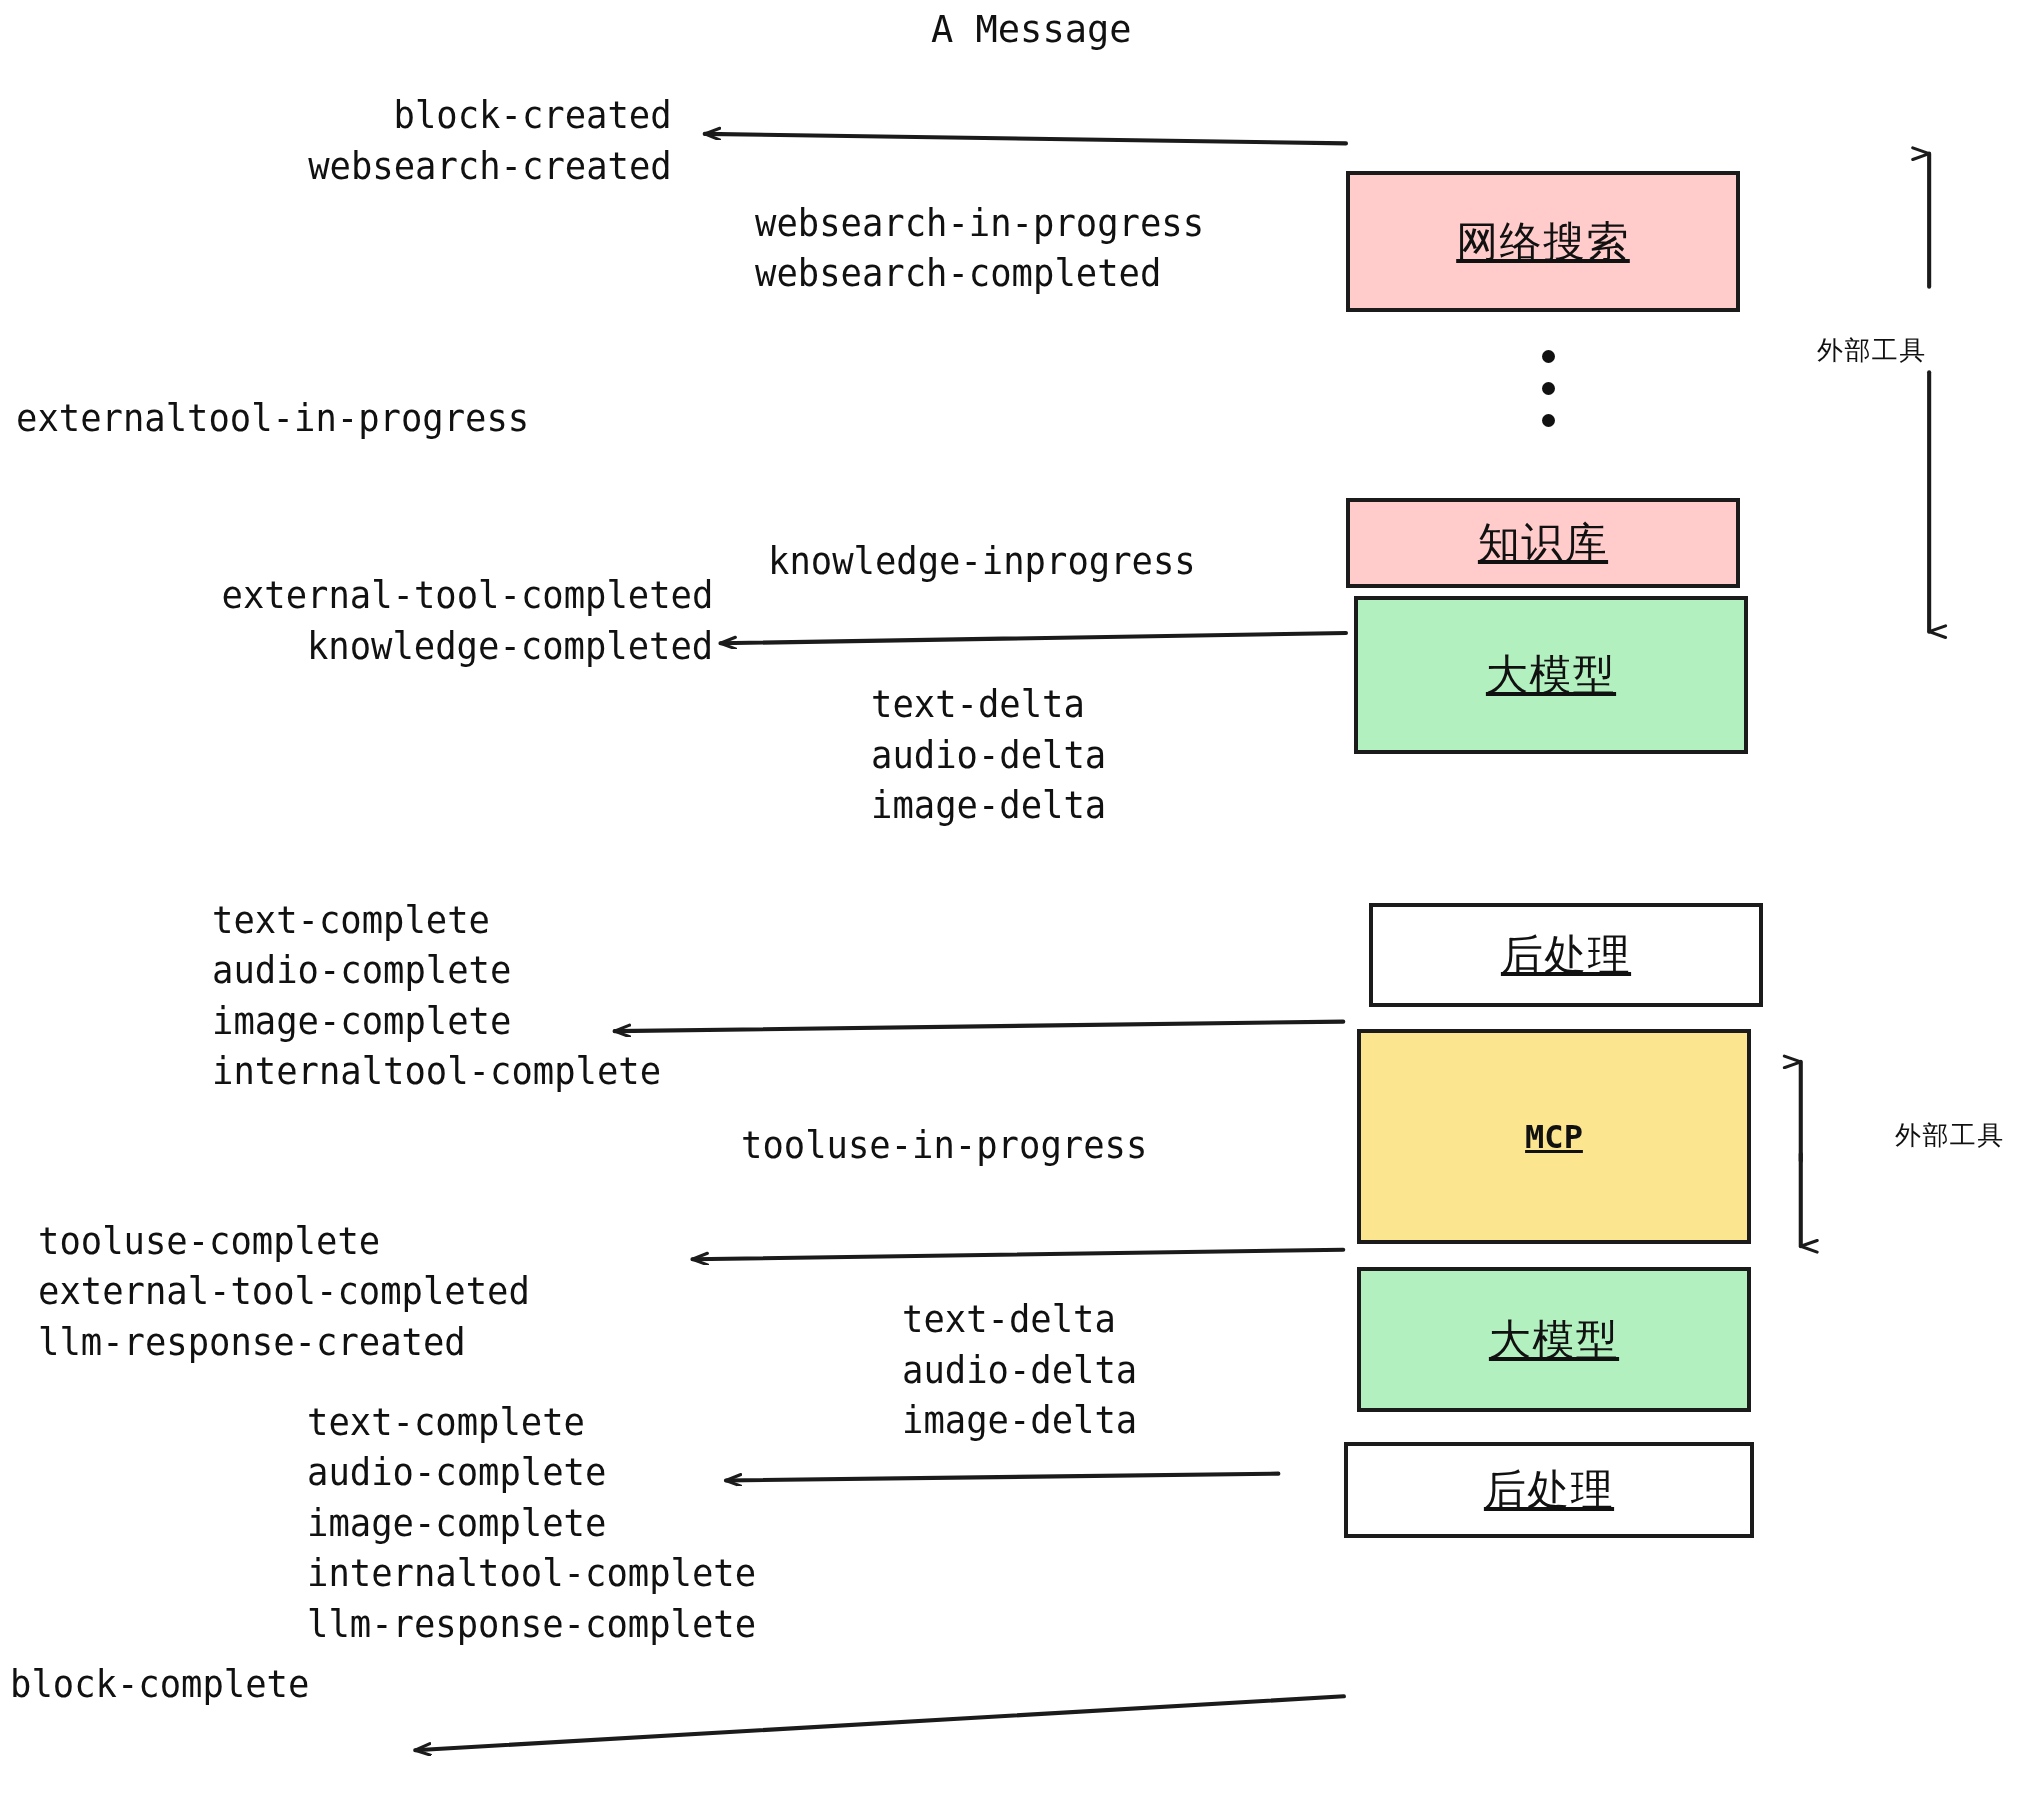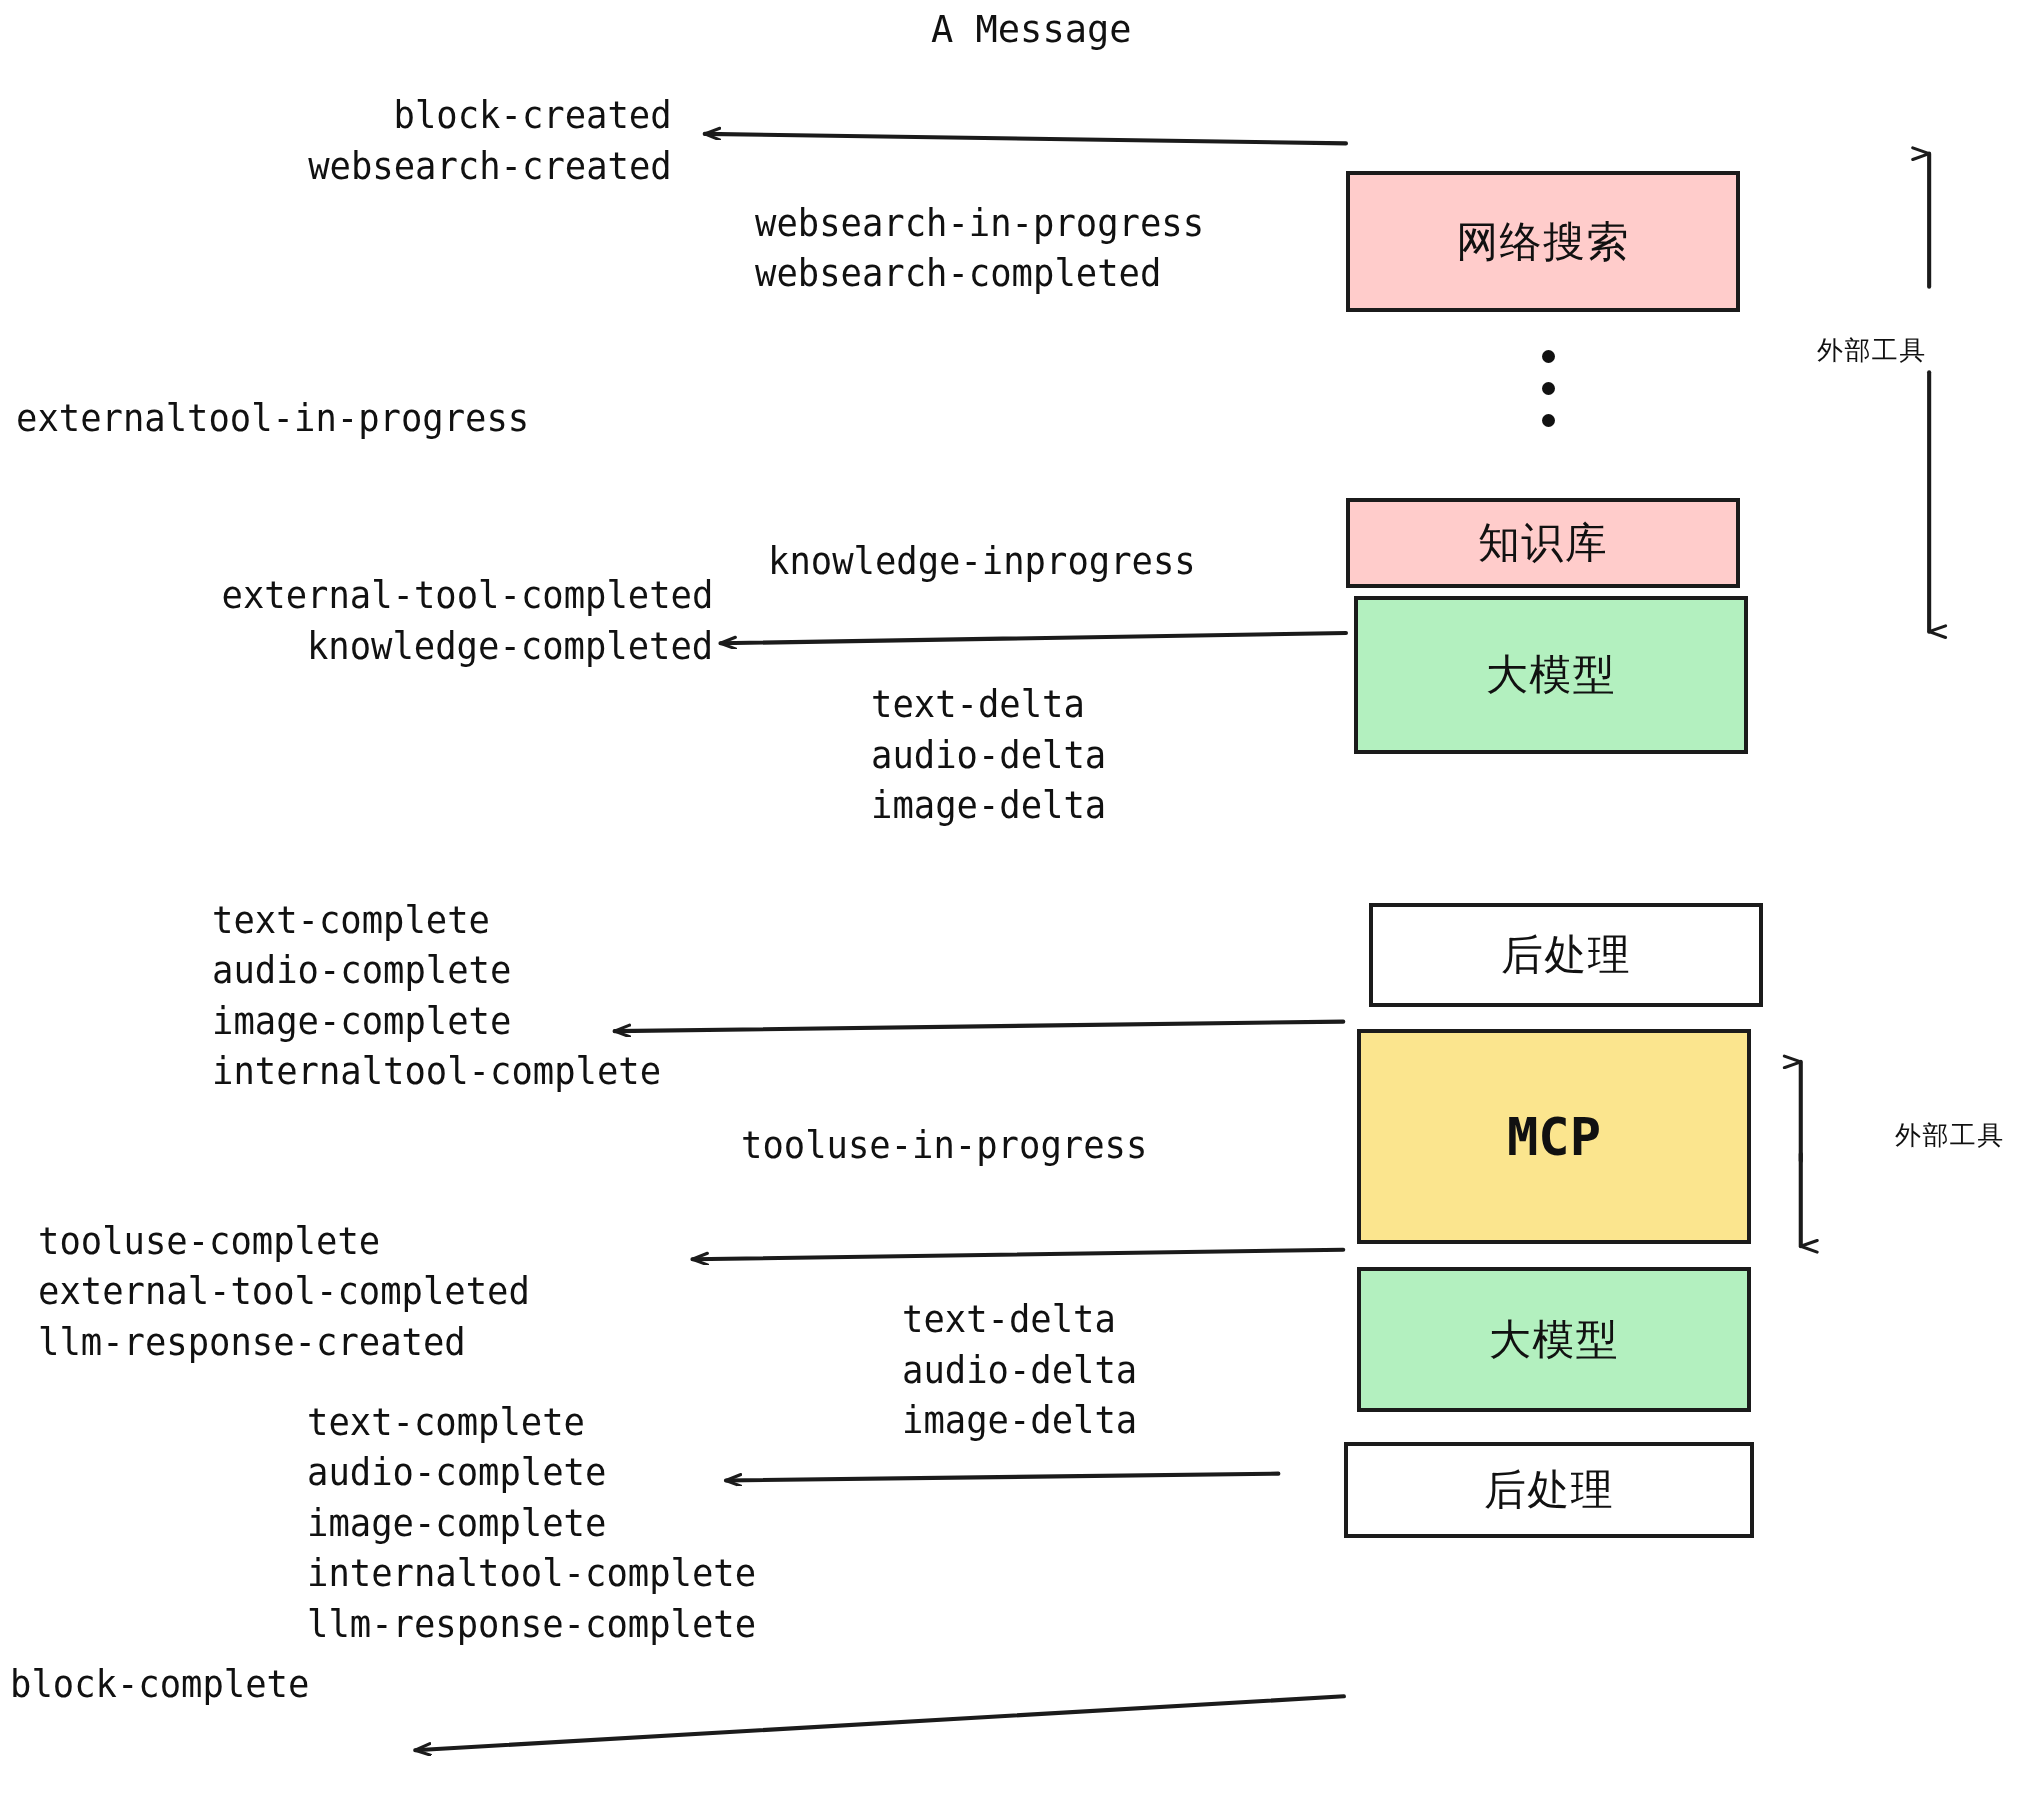--- a/index.html
+++ b/index.html
@@ -53,24 +53,25 @@
     position: absolute;
     box-sizing: border-box;
     border: 4.8px solid #1b1b1b;
     display: flex;
     align-items: center;
     justify-content: center;
     font-family: "DejaVu Sans", "Liberation Sans", sans-serif;
     font-size: 42px;
     color: #111111;
     letter-spacing: 1.4px;
+    text-decoration: underline;
   }
   .node.mcp {
     font-family: "DejaVu Sans Mono", "Liberation Mono", monospace;
-    font-size: 52px;
+    font-size: 32px;
     letter-spacing: 0px;
     font-weight: bold;
   }
 
   
   .sidelabel {
     position: absolute;
     font-family: "DejaVu Sans", "Liberation Sans", sans-serif;
     font-size: 26px;
     color: #111111;

